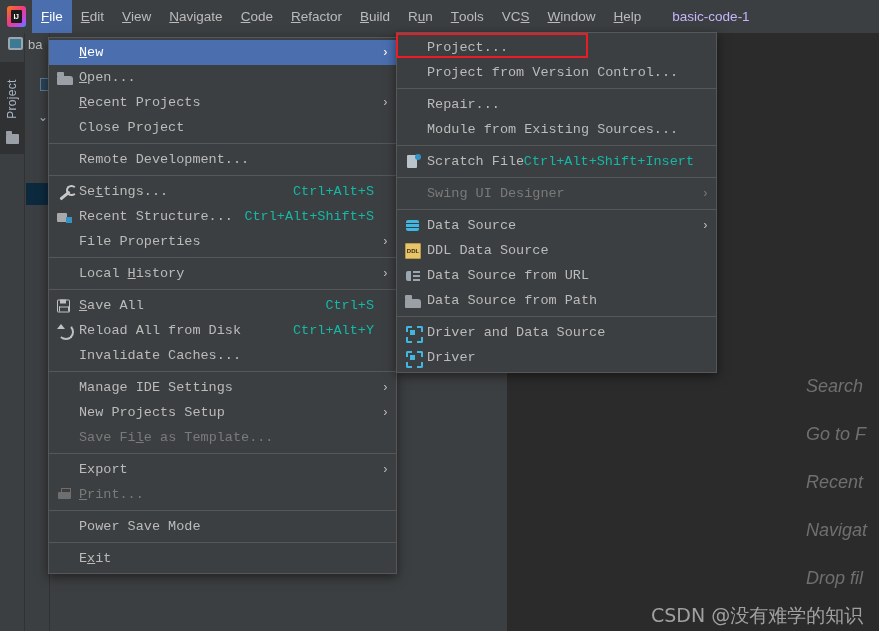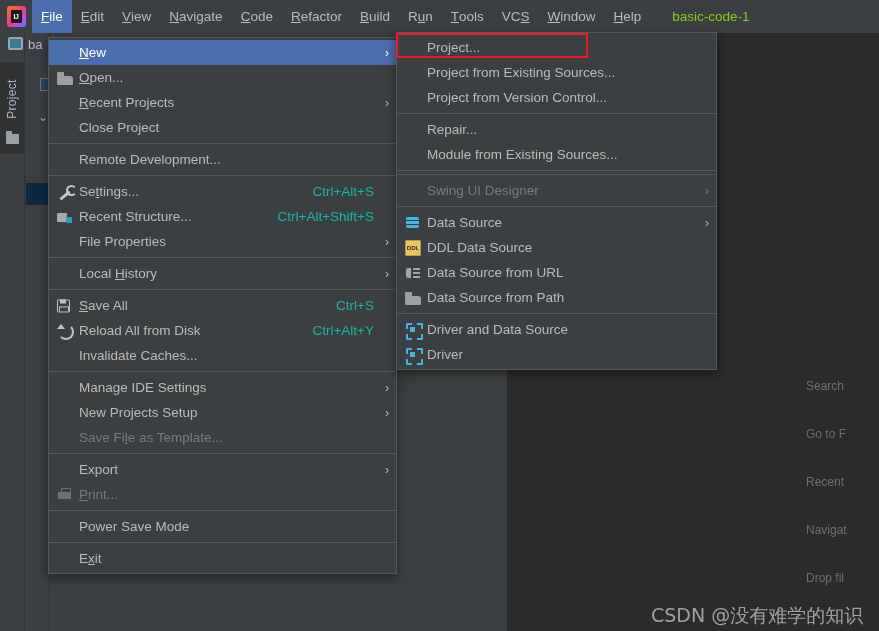--- a/index.html
+++ b/index.html
@@ -103,21 +103,21 @@
   }
   .menu-item {
     height:33px; padding:0 9px;
     display:flex; align-items:center;
     color:#bbbbbb; font-size:13.5px;
     white-space:nowrap;
   }
   .menu-item.active { background:#4b6eaf; color:#ffffff; }
   .menu-item u { text-decoration: underline; }
   .proj-name {
-    margin-left:22px; color:#84cc16; font-size:13.5px;
+    margin-left:22px; color:#c4b5fd; font-size:13.5px;
   }
   .tab-chip {
     position:absolute; left:8px; top:37px;
     display:flex; gap:5px;
     color:#bbbbbb; font-size:13px;
   }
   .tab-chip .mini-win {
     width:15px; height:13px; border:2px solid #9aa7b0; background:#3d7a93;
     border-radius:2px;
   }
@@ -134,20 +134,21 @@
   #file-menu { left:48px; top:37px; width:349px; }
   #new-submenu { left:396px; top:32px; width:321px; }
 
   .mrow {
     position:relative;
     height:25px;
     display:flex; align-items:center;
     color:#bbbbbb; font-size:13.5px;
     padding-left: 30px; padding-right:10px;
     white-space:nowrap;
+    font-family:Liberation Mono, monospace;
   }
   .mrow.sel { background:#4b6eaf; color:#ffffff; }
   .mrow.disabled { color:#7a7a7a; }
   .mrow .label { flex: 0 0 auto; }
   .mrow .accel {
     position:absolute; right:22px;
     color:#14b8a6; font-size:13.5px;
   }
   .mrow .arrow {
     position:absolute; right:7px; top:50%;
@@ -244,22 +245,23 @@
     position:absolute;
     left:396px; top:33px; width:192px; height:25px;
     border:2px solid #ec1c24;
     z-index:60; pointer-events:none;
   }
 
   
   .hint-list {
     position:absolute;
     left:806px; top:362px;
-    color:#6f6f6f; font-size:12px; line-height:48px;
+    color:#6f6f6f; font-size:18px; line-height:48px;
     white-space:nowrap;
+    font-style:italic;
   }
 
   
   .watermark {
     position:absolute; left:651px; top:603px;
     color:#a0a0a0; font-size:19px;
     white-space:nowrap;
   }
   .wm-cn { font-family:"DejaVu Sans", sans-serif; }
 </style>
@@ -392,33 +394,35 @@
       <div class="mrow">
         <span class="label">E<u>x</u>it</span>
       </div>
     </div>
 
   <div class="dropdown" id="new-submenu">
       <div class="mrow">
         <span class="label">Project...</span>
       </div>
       <div class="mrow">
-        <span class="label">Project from Existing Sources...</span>
-      </div>
-      <div class="mrow">
         <span class="label">Project from Version Control...</span>
       </div>
       <div class="sep"></div>
       <div class="mrow">
         <span class="label">Repair...</span>
       </div>
       <div class="mrow">
         <span class="label">Module from Existing Sources...</span>
       </div>
       <div class="sep"></div>
+      <div class="mrow">
+        <span class="ico ic-scratch"></span>
+        <span class="label">Scratch File</span>
+        <span class="accel">Ctrl+Alt+Shift+Insert</span>
+      </div>
       <div class="sep"></div>
       <div class="mrow disabled">
         <span class="label">Swing UI Designer</span>
         <span class="arrow">›</span>
       </div>
       <div class="sep"></div>
       <div class="mrow">
         <span class="ico ic-db"></span>
         <span class="label">Data Source</span>
         <span class="arrow">›</span>

